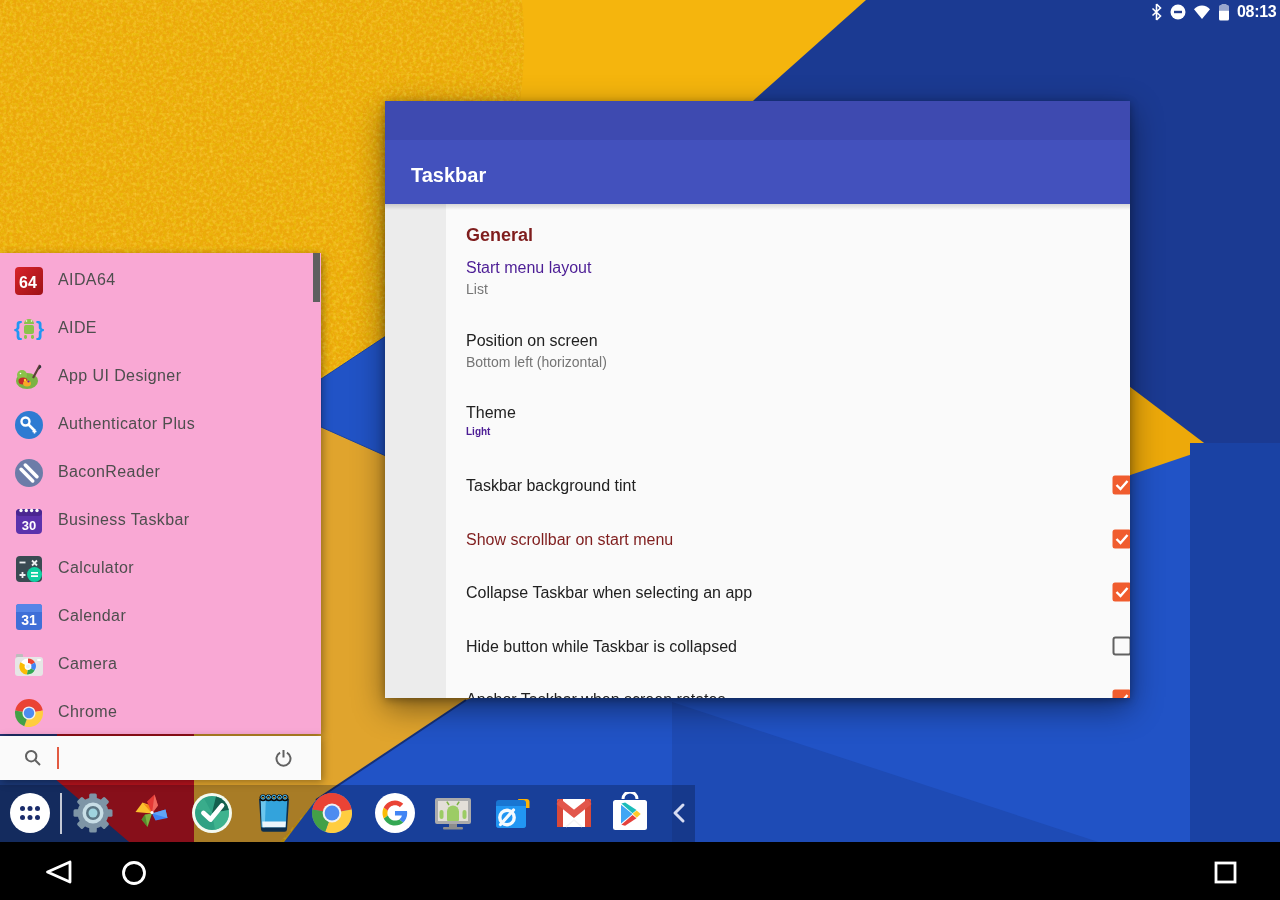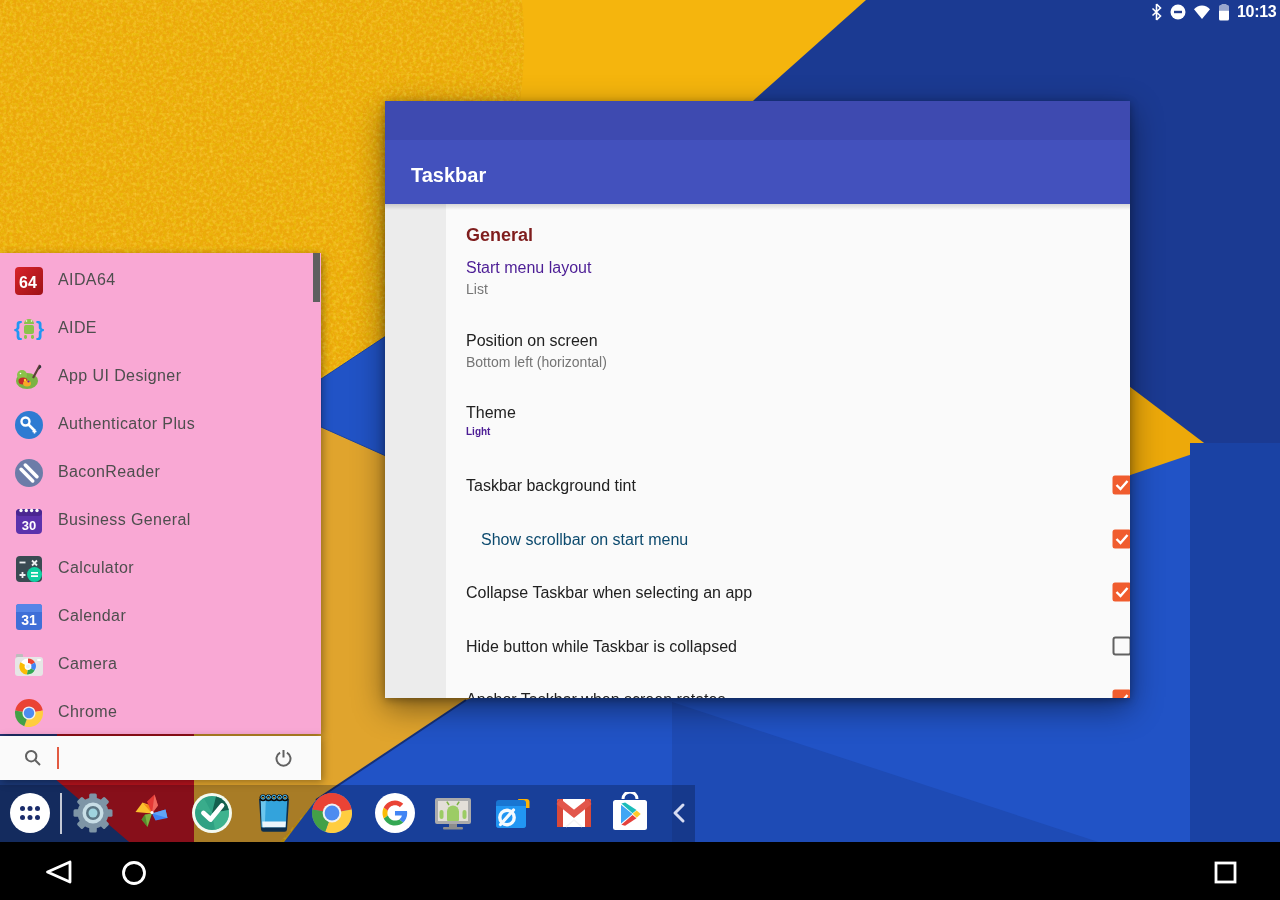--- a/index.html
+++ b/index.html
@@ -73,21 +73,21 @@
   <div class="abs" style="left:775px;top:61px;width:22px;height:22px;border-radius:50%;background:#F8693D;box-shadow:0 1px 2.5px rgba(0,0,0,0.5);"></div>
 
   <div class="abs" style="left:81px;top:124px;color:#7f1d1d;font-size:18px;font-weight:bold;">General</div>
   <div class="abs" style="left:81px;top:158px;color:#4c1d95;font-size:16px;">Start menu layout</div>
   <div class="abs" style="left:81px;top:180px;color:#757575;font-size:14px;">List</div>
   <div class="abs" style="left:81px;top:231px;color:#212121;font-size:16px;">Position on screen</div>
   <div class="abs" style="left:81px;top:253px;color:#757575;font-size:14px;">Bottom left (horizontal)</div>
   <div class="abs" style="left:81px;top:303px;color:#212121;font-size:16px;">Theme</div>
   <div class="abs" style="left:81px;top:325px;color:#4c1d95;font-size:10px;font-weight:bold;">Light</div>
   <div class="abs" style="left:81px;top:376px;color:#212121;font-size:16px;">Taskbar background tint</div>
-  <div class="abs" style="left:81px;top:430px;color:#0c4a6e;font-size:16px;margin-left:15px;">Show scrollbar on start menu</div>
+  <div class="abs" style="left:81px;top:430px;color:#7f1d1d;font-size:16px;">Show scrollbar on start menu</div>
   <div class="abs" style="left:81px;top:483px;color:#212121;font-size:16px;">Collapse Taskbar when selecting an app</div>
   <div class="abs" style="left:81px;top:537px;color:#212121;font-size:16px;">Hide button while Taskbar is collapsed</div>
   <div class="abs" style="left:81px;top:590px;color:#212121;font-size:16px;">Anchor Taskbar when screen rotates</div>
 
   <svg class="abs" style="left:727px;top:374px;" width="20" height="20" viewBox="0 0 20 20">
         <rect x="0.5" y="0.5" width="19" height="19" rx="2.5" fill="#F05C2E"></rect>
         <path d="M 4.5 10 L 8.5 14 L 15.5 6" stroke="#fff" stroke-width="2.4" fill="none"></path>
       </svg>
   <svg class="abs" style="left:727px;top:428px;" width="20" height="20" viewBox="0 0 20 20">
         <rect x="0.5" y="0.5" width="19" height="19" rx="2.5" fill="#F05C2E"></rect>
@@ -177,21 +177,21 @@
   <div class="mrow" style="top:244px;">
     <svg class="mico" viewBox="0 0 30 30">
           <rect x="2" y="3" width="26" height="25" rx="4" fill="#5B32AC"></rect>
           <rect x="2" y="3" width="26" height="7" rx="4" fill="#4A2791"></rect>
           <circle cx="7" cy="4.5" r="1.7" fill="#fafafa"></circle>
           <circle cx="12.3" cy="4.5" r="1.7" fill="#fafafa"></circle>
           <circle cx="17.6" cy="4.5" r="1.7" fill="#fafafa"></circle>
           <circle cx="23" cy="4.5" r="1.7" fill="#fafafa"></circle>
           <text x="15" y="24" font-size="13" font-weight="bold" fill="#fff" text-anchor="middle" font-family="Liberation Sans">30</text>
         </svg>
-    <div class="mlab">Business General</div>
+    <div class="mlab">Business Taskbar</div>
   </div>
   <div class="mrow" style="top:292px;">
     <svg class="mico" viewBox="0 0 30 30">
           <rect x="2" y="2" width="26" height="26" rx="4" fill="#3A4A52"></rect>
           <path d="M 5.5 8.5 l 6 0" stroke="#ECEFF1" stroke-width="1.8"></path>
           <path d="M 18 6.5 l 5 5 m 0 -5 l -5 5" stroke="#ECEFF1" stroke-width="1.8"></path>
           <path d="M 5.5 21 l 6 0 M 8.5 18 l 0 6" stroke="#ECEFF1" stroke-width="1.8"></path>
           <circle cx="20.5" cy="20.5" r="7.5" fill="#10D0A2"></circle>
           <path d="M 17 18.8 l 7 0 M 17 22.2 l 7 0" stroke="#fff" stroke-width="1.8"></path>
         </svg>
@@ -402,15 +402,15 @@
     <circle cx="27" cy="9" r="7.5" fill="#fff"></circle>
     <rect x="23" y="7.8" width="8" height="2.4" fill="#253f8e"></rect>
     <path d="M 51 16 L 43 6.2 A 10.5 10.5 0 0 1 59 6.2 Z" fill="#fff"></path>
     <path d="M 51 4 a 10 10 0 0 1 7.8 3.6" stroke="rgba(255,255,255,0.4)" stroke-width="0" fill="none"></path>
   </g>
   <g>
     <path d="M 68 7.5 h 10 v 8.5 a 1.5 1.5 0 0 1 -1.5 1.5 h -7 a 1.5 1.5 0 0 1 -1.5 -1.5 z" fill="#fff"></path>
     <path d="M 68 7.5 v -4 a 1.5 1.5 0 0 1 1.5 -1.5 h 1 v -1 h 5 v 1 h 1 a 1.5 1.5 0 0 1 1.5 1.5 v 4 z" fill="rgba(255,255,255,0.55)"></path>
   </g>
 </svg>
-<div class="abs" style="left:1237px;top:3px;width:43px;color:#fff;font-size:16px;font-weight:bold;letter-spacing:-0.3px;">10:13</div>
+<div class="abs" style="left:1237px;top:3px;width:43px;color:#fff;font-size:16px;font-weight:bold;letter-spacing:-0.3px;">08:13</div>
 
 </div>
 
 </body></html>

